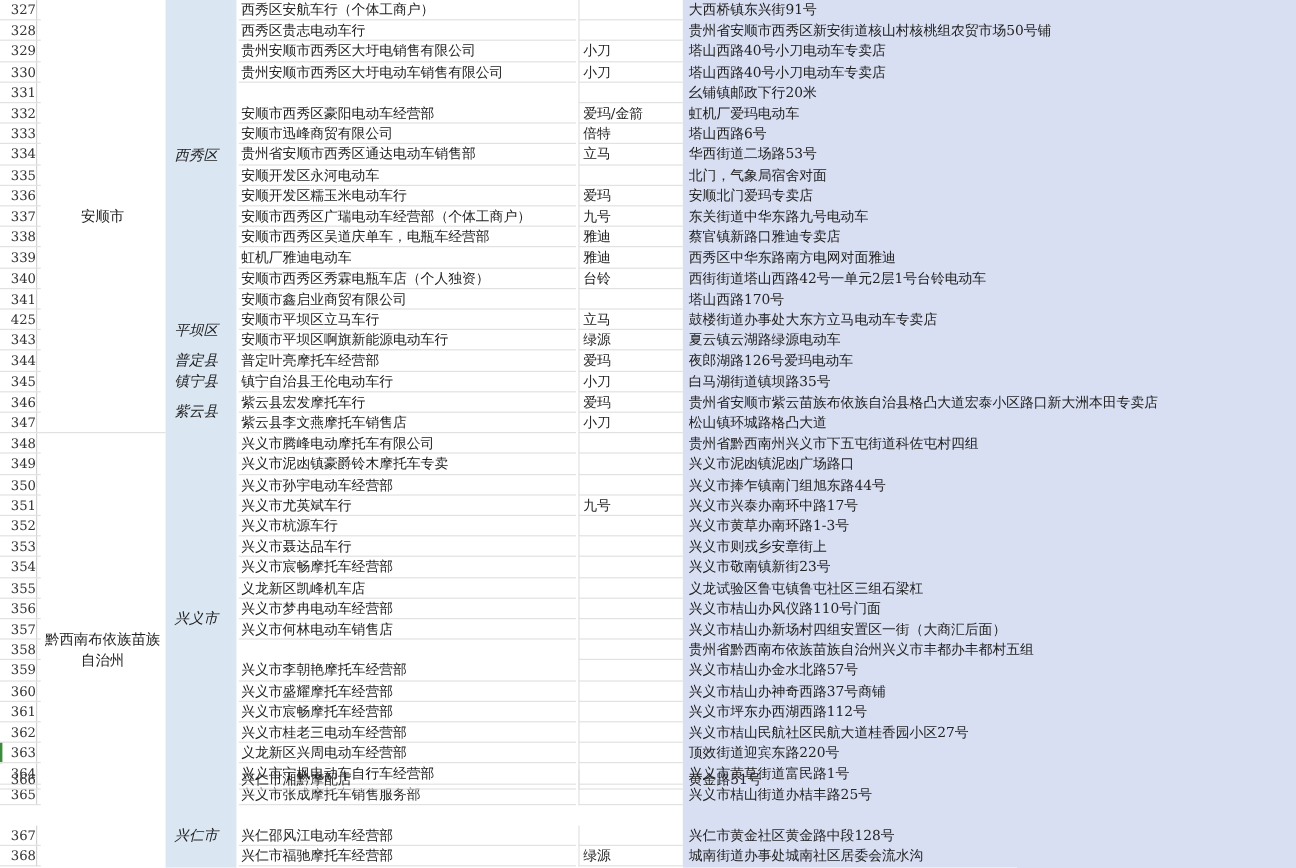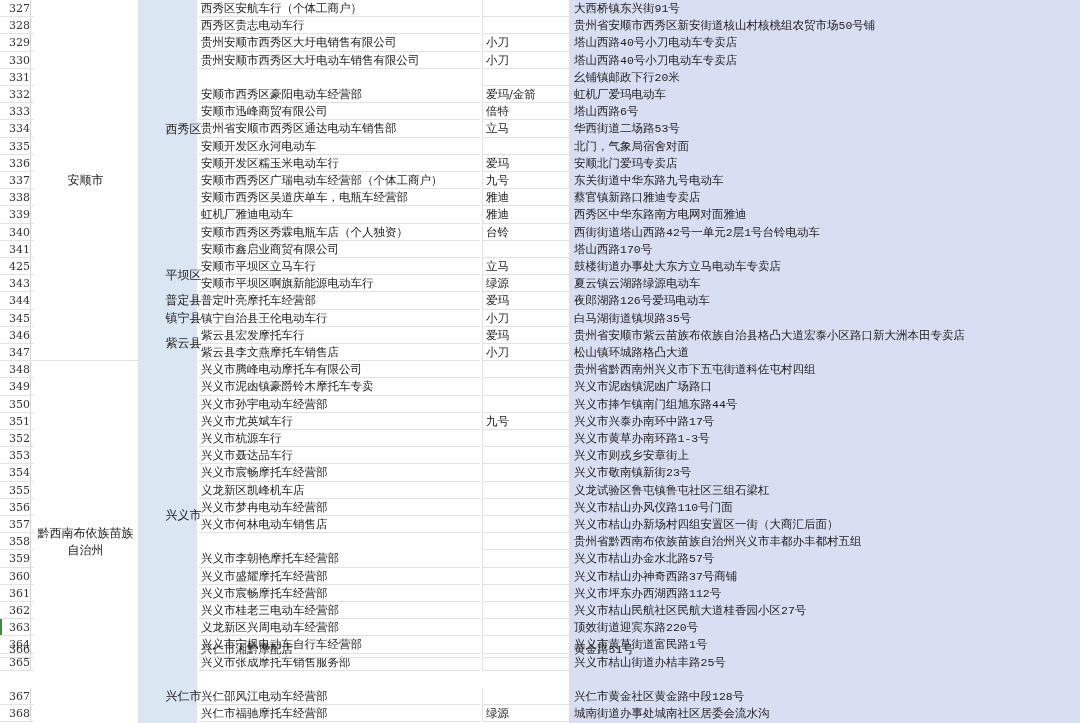--- a/index.html
+++ b/index.html
@@ -6,25 +6,25 @@
   body { width:1080px; height:723px; overflow:hidden; background:#ffffff;
          font-family:"DejaVu Serif","Liberation Serif",serif; color:#222; }
   .sheet { position:relative; width:1080px; height:723px; }
   .addr-bg { position:absolute; left:569px; top:0; width:511px; height:723px; background:#d9dff2; }
   .dist-bg { position:absolute; left:138px; top:0; width:59px; height:723px; background:#dbe6f3; }
   .row { position:absolute; left:0; width:1080px; height:17.2px; font-size:11.5px; line-height:17.2px; }
   .cell { position:absolute; top:0; height:17.2px; white-space:nowrap; overflow:visible; }
   .c-num { left:0; width:30px; text-align:right; color:#333; font-size:11px; border-right:1px solid #d4d4d4; height:17.2px; }
   .c-name { left:199px; width:281px; border-bottom:1px solid #e2e2e2; box-sizing:border-box; padding-left:2px; }
   .c-brand { left:482px; width:87px; border-bottom:1px solid #e2e2e2; border-left:1px solid #e2e2e2; box-sizing:border-box; padding-left:3px; }
-  .c-addr { left:569px; width:511px; padding-left:5px; box-sizing:border-box;font-family:Liberation Mono, monospace; }
+  .c-addr { left:569px; width:511px; padding-left:5px; box-sizing:border-box; }
   .row-line { position:absolute; left:0; width:34px; height:1px; background:#e2e2e2; }
   .merge { position:absolute; display:flex; align-items:center; justify-content:center; text-align:center; font-size:12px; line-height:17px; }
   .prov { left:33px; width:105px; }
-  .dist { left:154px; width:59px; }
+  .dist { left:134px; width:59px;font-style:italic; }
   .sel-mark { position:absolute; left:0; width:2px; height:17px; background:#3a8d3a; }
   .prov-sep { position:absolute; left:33px; width:105px; height:1px; background:#e2e2e2; }
 </style>
 </head>
 <body>
 
 <div class="sheet">
   <div class="addr-bg"></div>
   <div class="dist-bg"></div>
   <div id="rows">

